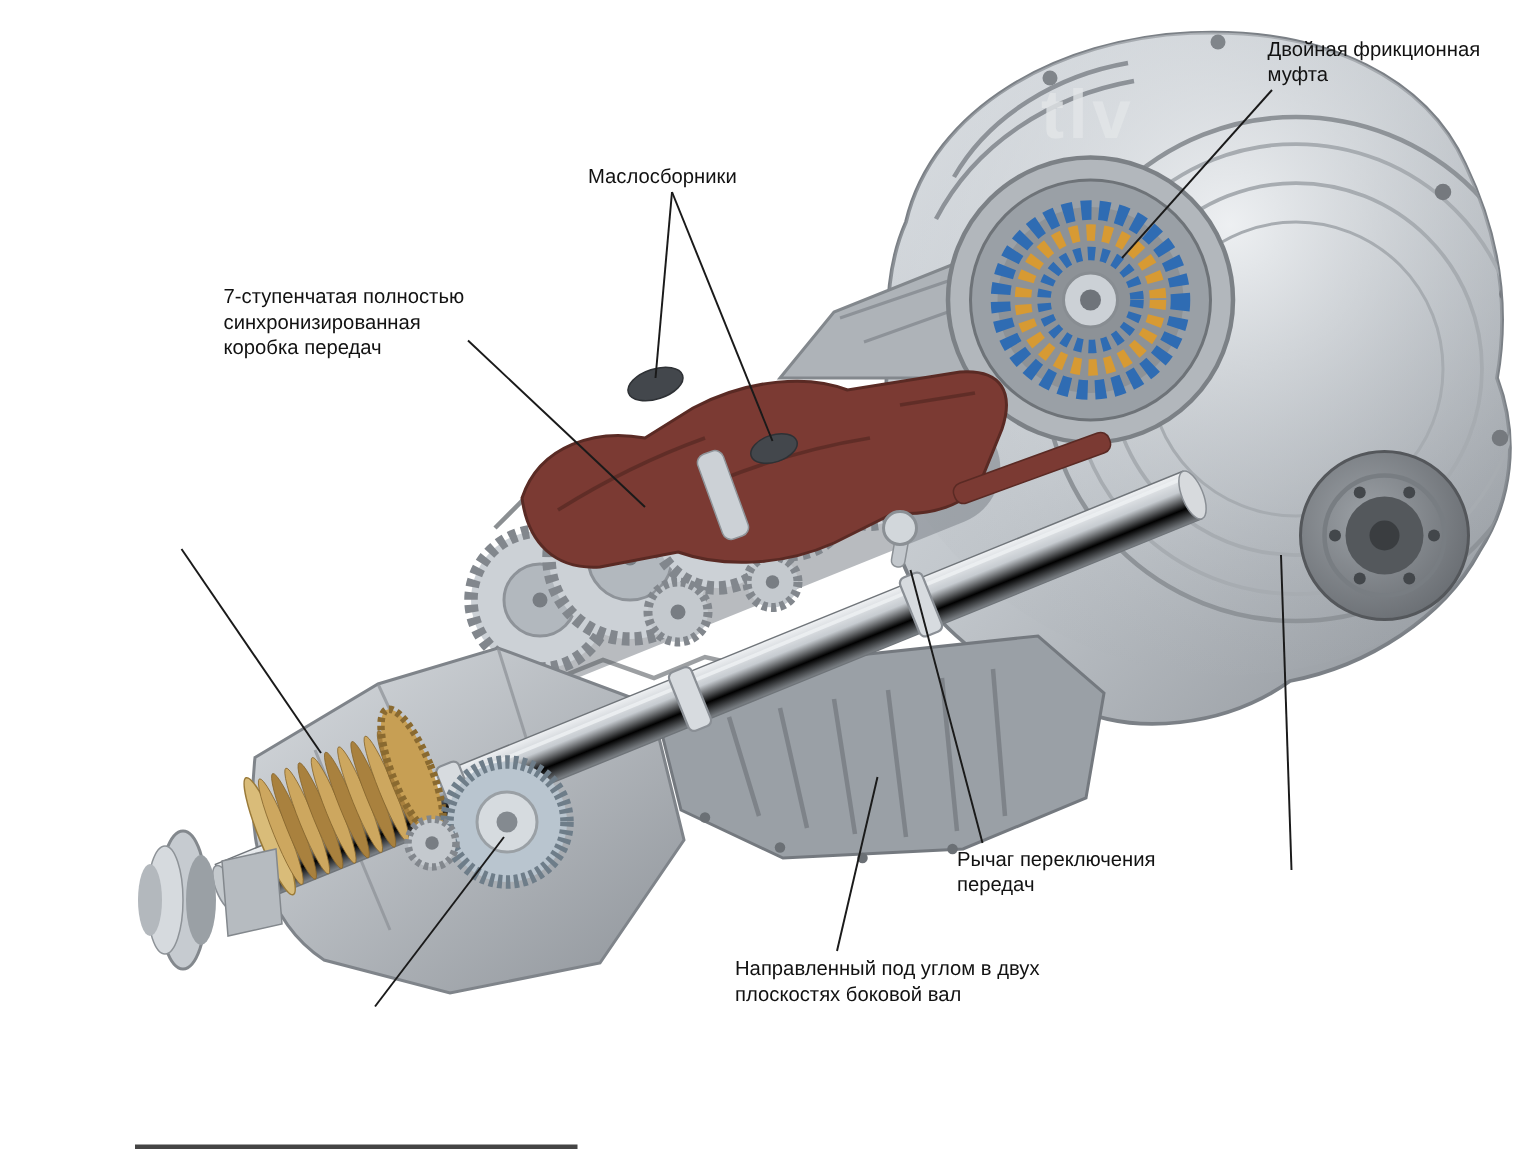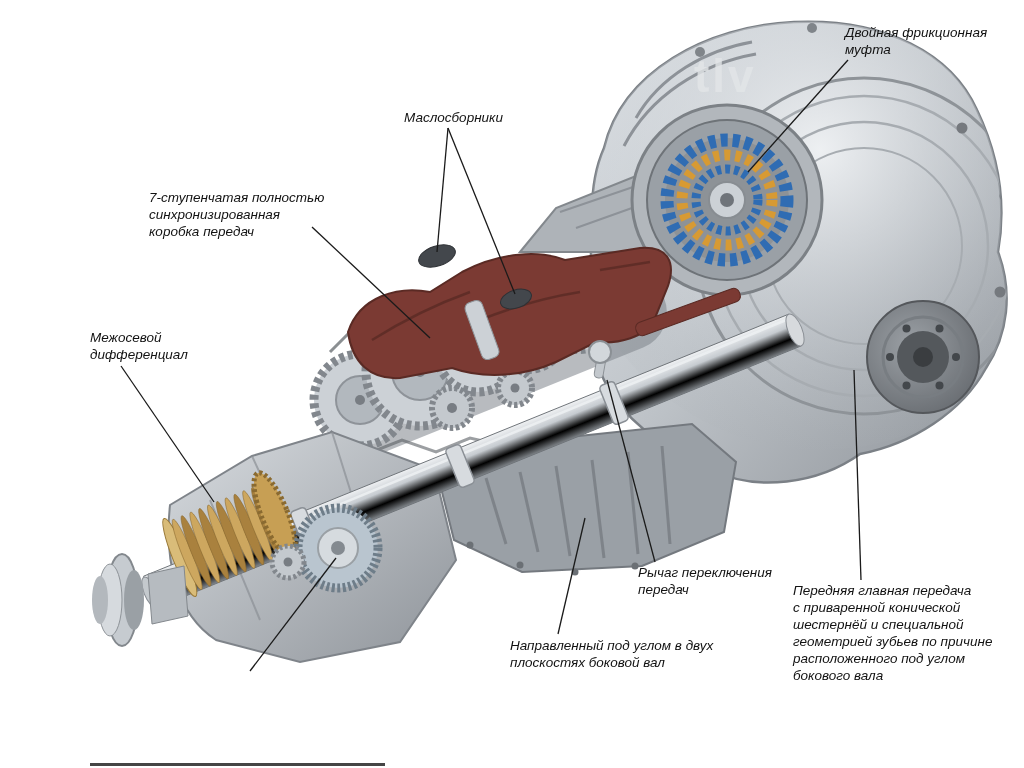--- a/index.html
+++ b/index.html
@@ -1,25 +1,25 @@
 <!DOCTYPE html>
 <html><head>
 <meta charset="utf-8">
 <style>
   html,body{margin:0;padding:0;background:#fff;}
   .stage{position:relative;width:1024px;height:768px;background:#ffffff;overflow:hidden;
          font-family:"Liberation Sans",sans-serif;}
   .stage svg{position:absolute;left:0;top:0;}
-  .label{position:absolute;white-space:pre-line;font-size:13.5px;line-height:1.26;color:#121212;font-style:italic;}
+  .label{position:absolute;white-space:pre-line;font-size:13.5px;line-height:1.26;color:#121212;}
   #lbl-0{left:845px;top:24px;width:172px;}
-  #lbl-1{left:404px;top:109px;}
+  #lbl-1{left:392px;top:109px;}
   #lbl-2{left:149px;top:189px;width:192px;}
   #lbl-3{left:90px;top:329px;}
   #lbl-4{left:638px;top:564px;}
-  #lbl-5{left:510px;top:637px;width:238px;}
+  #lbl-5{left:490px;top:637px;width:238px;}
   #lbl-6{left:793px;top:582px;width:206px;}
   #lbl-7{left:135px;top:674px;width:252px;}
   .artifact{position:absolute;left:90px;top:763px;width:295px;height:3px;background:#454545;}
 </style>
 </head>
 <body>
 
 <div class="stage">
 
 <svg width="1024" height="768" viewBox="0 0 1024 768">
@@ -246,28 +246,20 @@
     <line x1="250" y1="671" x2="336" y2="558"></line>
   </g>
 </svg>
 
 <div class="label" id="lbl-0">Двойная фрикционная
 муфта</div>
 <div class="label" id="lbl-1">Маслосборники</div>
 <div class="label" id="lbl-2">7-ступенчатая полностью
 синхронизированная
 коробка передач</div>
-<div class="label" id="lbl-3">Межосевой
-дифференциал</div>
 <div class="label" id="lbl-4">Рычаг переключения
 передач</div>
 <div class="label" id="lbl-5">Направленный под углом в двух
 плоскостях боковой вал</div>
-<div class="label" id="lbl-6">Передняя главная передача
-с приваренной конической
-шестернёй и специальной
-геометрией зубьев по причине
-расположенного под углом
-бокового вала</div>
 
 <div class="artifact"></div>
 
 </div>
 
 </body></html>

